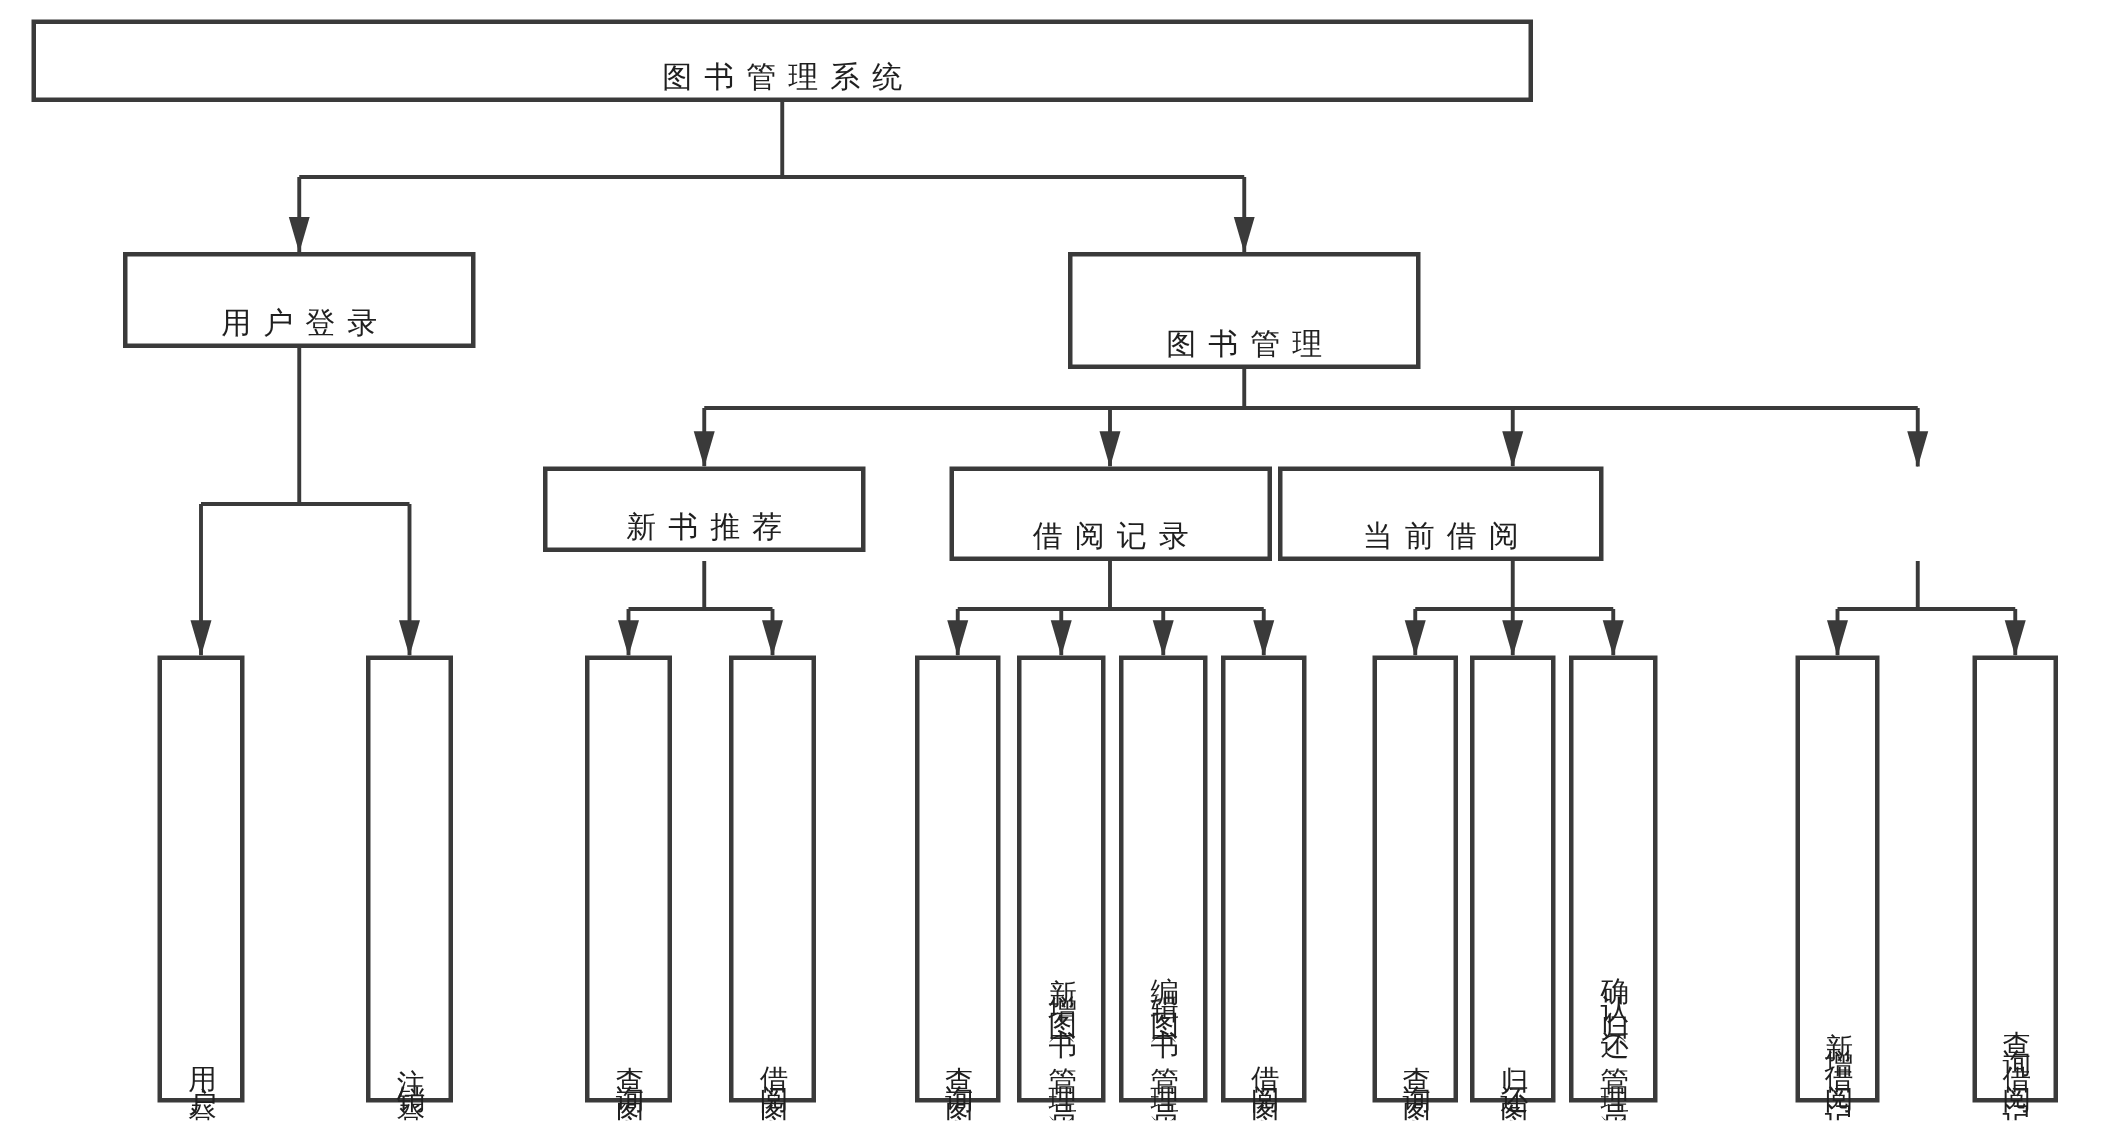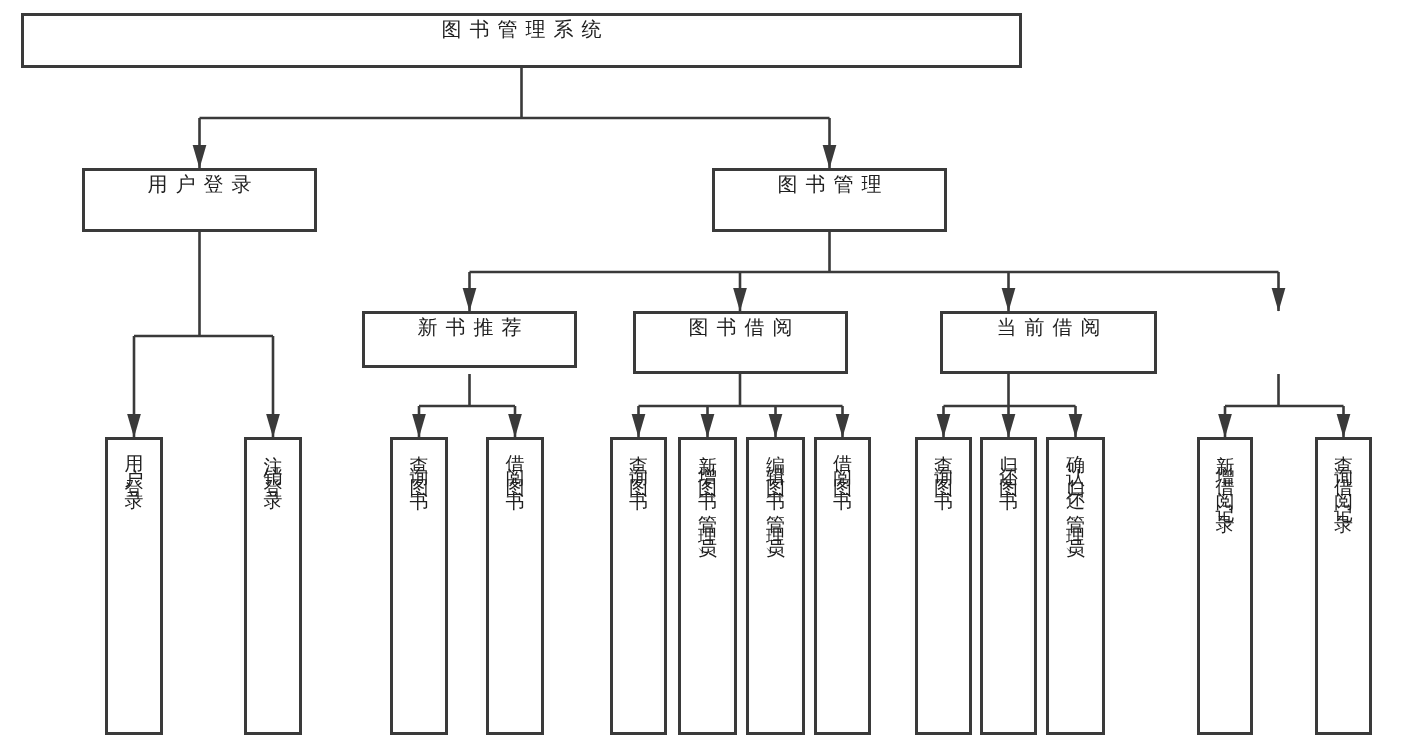--- a/index.html
+++ b/index.html
@@ -16,21 +16,21 @@
     left: 0; top: 0;
     width: 1405px; height: 747px;
     z-index: 1;
   }
   .box {
     position: absolute;
     box-sizing: border-box;
     border: 3px solid #3a3a3a;
     background: #ffffff;
     display: flex;
-    align-items: flex-start;
+    align-items: flex-end;
     justify-content: center;
     z-index: 2;
   }
   .h-label {
     font-size: 20px;
     color: #1f1f1f;
     letter-spacing: 8px;
     margin-right: -8px;
     white-space: nowrap;
   }
@@ -114,31 +114,31 @@
     </g>
   </svg>
 
   <div class="box" style="left:21px;top:13px;width:1001px;height:55px">
     <span class="h-label">图书管理系统</span>
   </div>
 
   <div class="box" style="left:82px;top:168px;width:235px;height:64px">
     <span class="h-label">用户登录</span>
   </div>
-  <div class="box" style="left:712px;top:168px;width:235px;height:64px">
+  <div class="box" style="left:712px;top:168px;width:235px;height:78px">
     <span class="h-label">图书管理</span>
   </div>
 
   <div class="box" style="left:362px;top:311px;width:215px;height:57px">
     <span class="h-label">新书推荐</span>
   </div>
   <div class="box" style="left:633px;top:311px;width:215px;height:63px">
-    <span class="h-label">图书借阅</span>
+    <span class="h-label">借阅记录</span>
   </div>
-  <div class="box" style="left:940px;top:311px;width:217px;height:63px">
+  <div class="box" style="left:852px;top:311px;width:217px;height:63px">
     <span class="h-label">当前借阅</span>
   </div>
 
   <div class="box" style="left:105px;top:437px;width:58px;height:298px">
     <span class="v-label">用户登录</span>
   </div>
   <div class="box" style="left:244px;top:437px;width:58px;height:298px">
     <span class="v-label">注销登录</span>
   </div>
 

